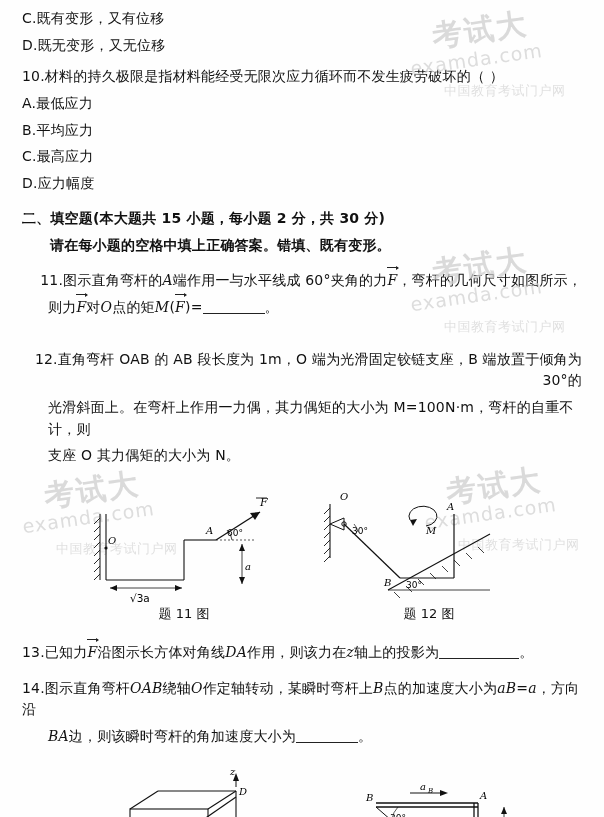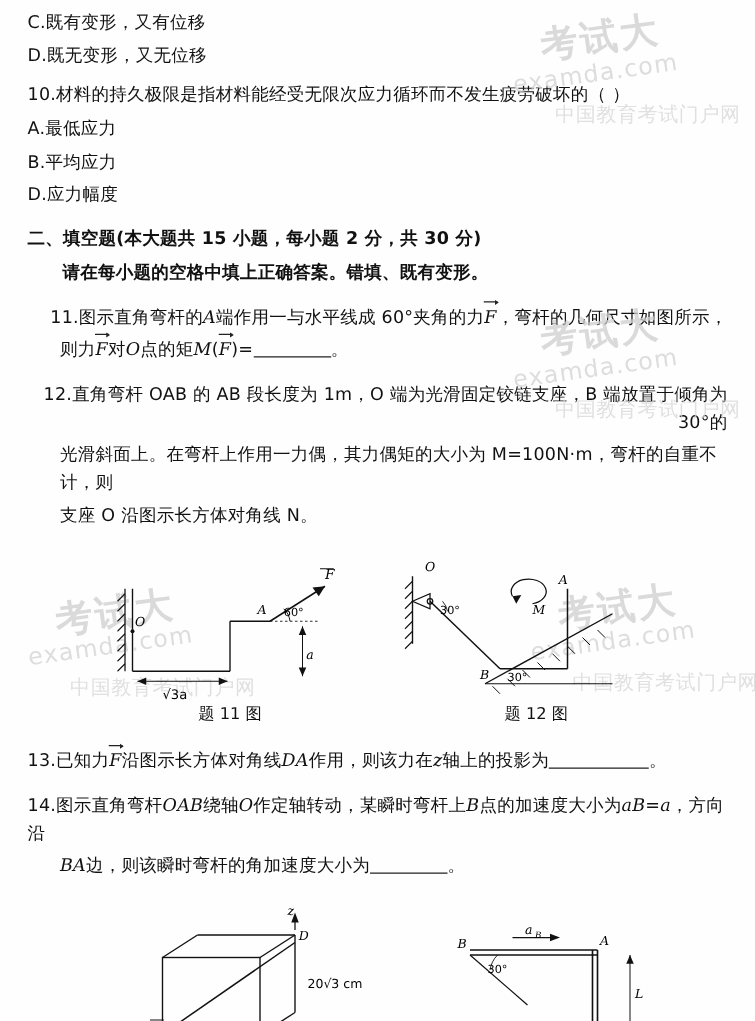--- a/index.html
+++ b/index.html
@@ -47,21 +47,21 @@
     position:absolute;
     pointer-events:none;
     user-select:none;
     font-family:"DejaVu Sans", sans-serif;
     color:#c9c9c9;
     opacity:.75;
     white-space:nowrap;
   }
   .wm-big { font-size:30px; font-weight:bold; color:#cfcfcf; transform:rotate(-8deg); letter-spacing:2px;}
   .wm-mid { font-size:19px; color:#d2d2d2; transform:rotate(-8deg); letter-spacing:1px;}
-  .wm-small { font-size:16px; color:#d6d6d6; letter-spacing:0.5px;}
+  .wm-small { font-size:13px; color:#d6d6d6; letter-spacing:0.5px;}
 </style>
 </head>
 <body>
 
 <div class="page">
 
   <div class="wm wm-big" style="left:432px; top:10px;">考试大</div>
   <div class="wm wm-mid" style="left:410px; top:48px;">examda.com</div>
   <div class="wm wm-small" style="left:444px; top:82px;">中国教育考试门户网</div>
 
@@ -76,35 +76,36 @@
   <div class="wm wm-big" style="left:446px; top:466px;">考试大</div>
   <div class="wm wm-mid" style="left:424px; top:502px;">examda.com</div>
   <div class="wm wm-small" style="left:458px; top:536px;">中国教育考试门户网</div>
 
   <p class="line">C.既有变形，又有位移</p>
   <p class="line">D.既无变形，又无位移</p>
 
   <p class="line q">10.材料的持久极限是指材料能经受无限次应力循环而不发生疲劳破坏的（        ）</p>
   <p class="line">A.最低应力</p>
   <p class="line">B.平均应力</p>
+  <p class="line">C.最高应力</p>
   <p class="line">D.应力幅度</p>
 
   <p class="line bold q" style="margin-top:13px;">二、填空题(本大题共 15 小题，每小题 2 分，共 30 分)</p>
   <p class="line bold" style="padding-left:28px;">请在每小题的空格中填上正确答案。错填、既有变形。</p>
 
   <p class="line q2" style="margin-top:14px;">
     <span>11.图示直角弯杆的</span><span class="ital">A</span><span>端作用一与水平线成 60°夹角的力</span><span class="vecF">F</span><span>，弯杆的几何尺寸如图所示，</span>
   </p>
   <p class="line sub">
     <span>则力</span><span class="vecF">F</span><span>对</span><span class="ital">O</span><span>点的矩</span><span class="ital">M</span><span>(</span><span class="vecF">F</span><span>)=</span><span class="blank"></span><span>。</span>
   </p>
 
-  <p class="line q2" style="margin-top:14px;">12.直角弯杆 OAB 的 AB 段长度为 1m，O 端为光滑固定铰链支座，B 端放置于倾角为 30°的</p>
+  <p class="line q2" style="margin-top:30px;">12.直角弯杆 OAB 的 AB 段长度为 1m，O 端为光滑固定铰链支座，B 端放置于倾角为 30°的</p>
   <p class="line sub2">光滑斜面上。在弯杆上作用一力偶，其力偶矩的大小为 M=100N·m，弯杆的自重不计，则</p>
-  <p class="line sub2">支座 O 沿图示长方体对角线          N。</p>
+  <p class="line sub2">支座 O 其力偶矩的大小为          N。</p>
 
   <div class="figrow">
     <div class="fig" style="left:42px; top:12px;">
       <svg width="240" height="120" viewBox="0 0 240 120">
 
         <line x1="42" y1="30" x2="42" y2="96" stroke="#111" stroke-width="1.1"></line>
         <line x1="42" y1="96" x2="120" y2="96" stroke="#111" stroke-width="1.1"></line>
         <line x1="120" y1="96" x2="120" y2="56" stroke="#111" stroke-width="1.1"></line>
         <line x1="120" y1="56" x2="152" y2="56" stroke="#111" stroke-width="1.1"></line>
 

